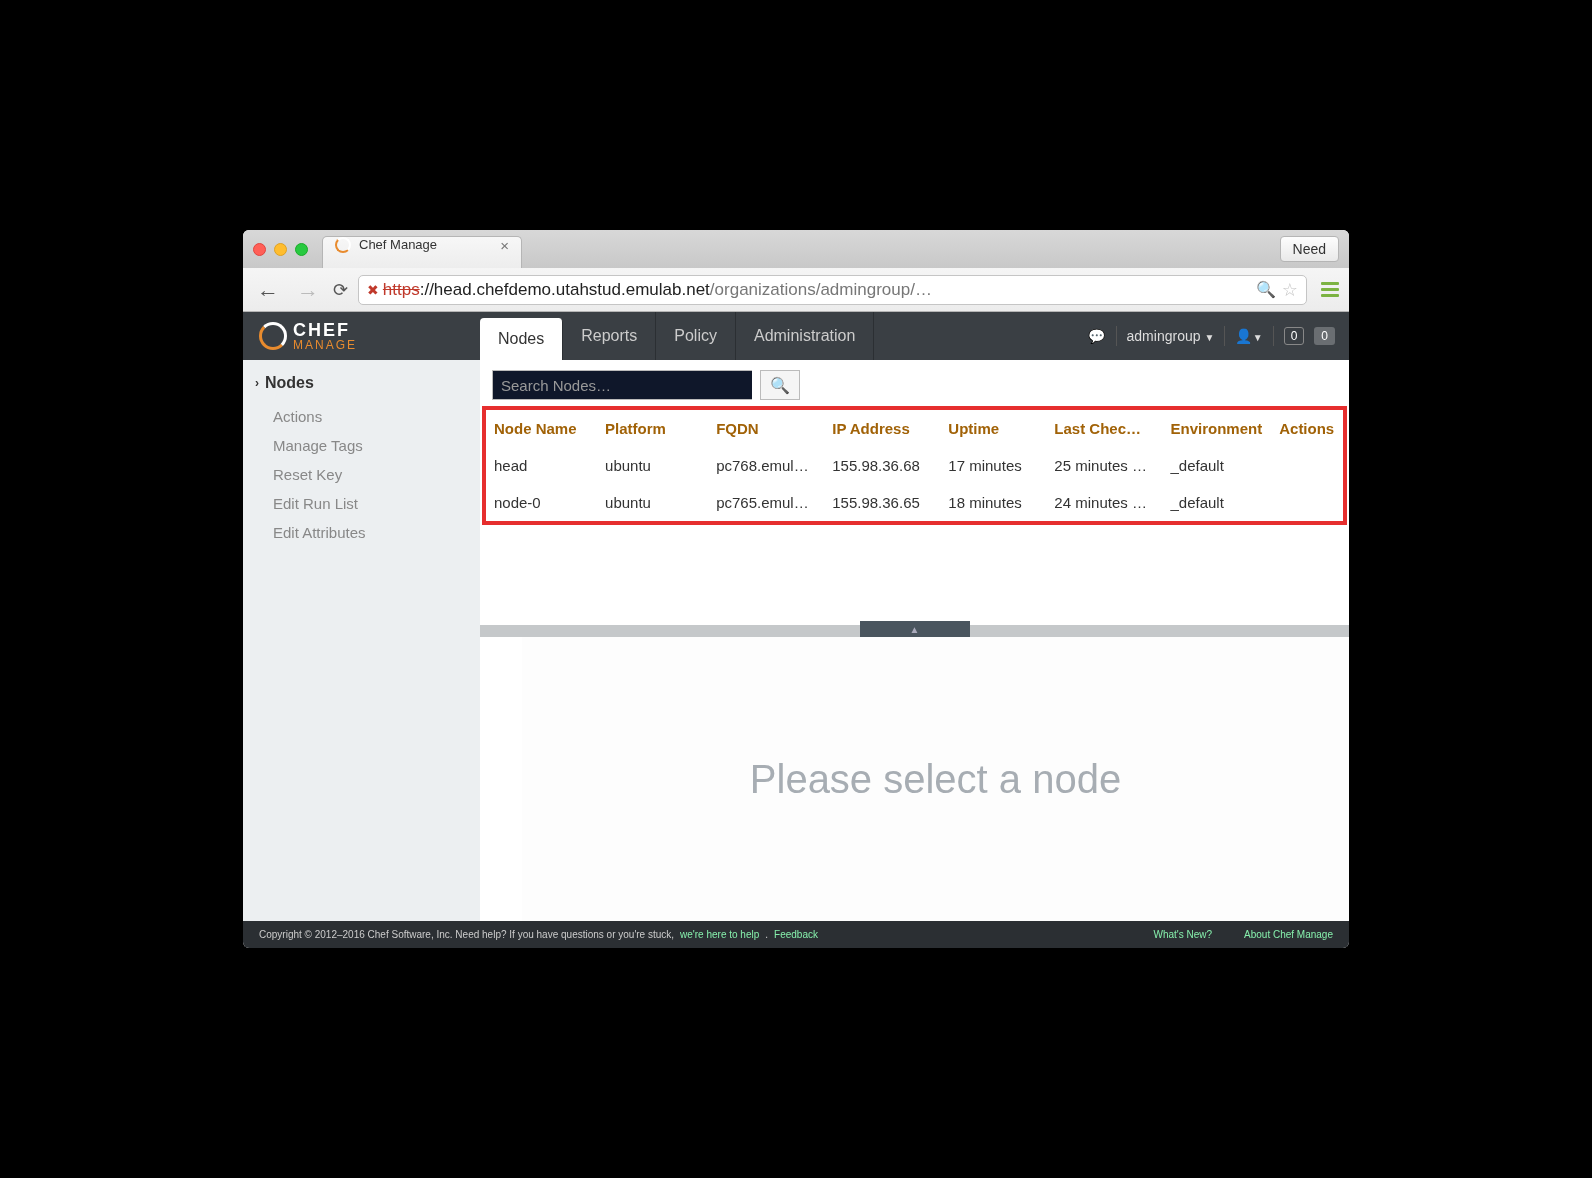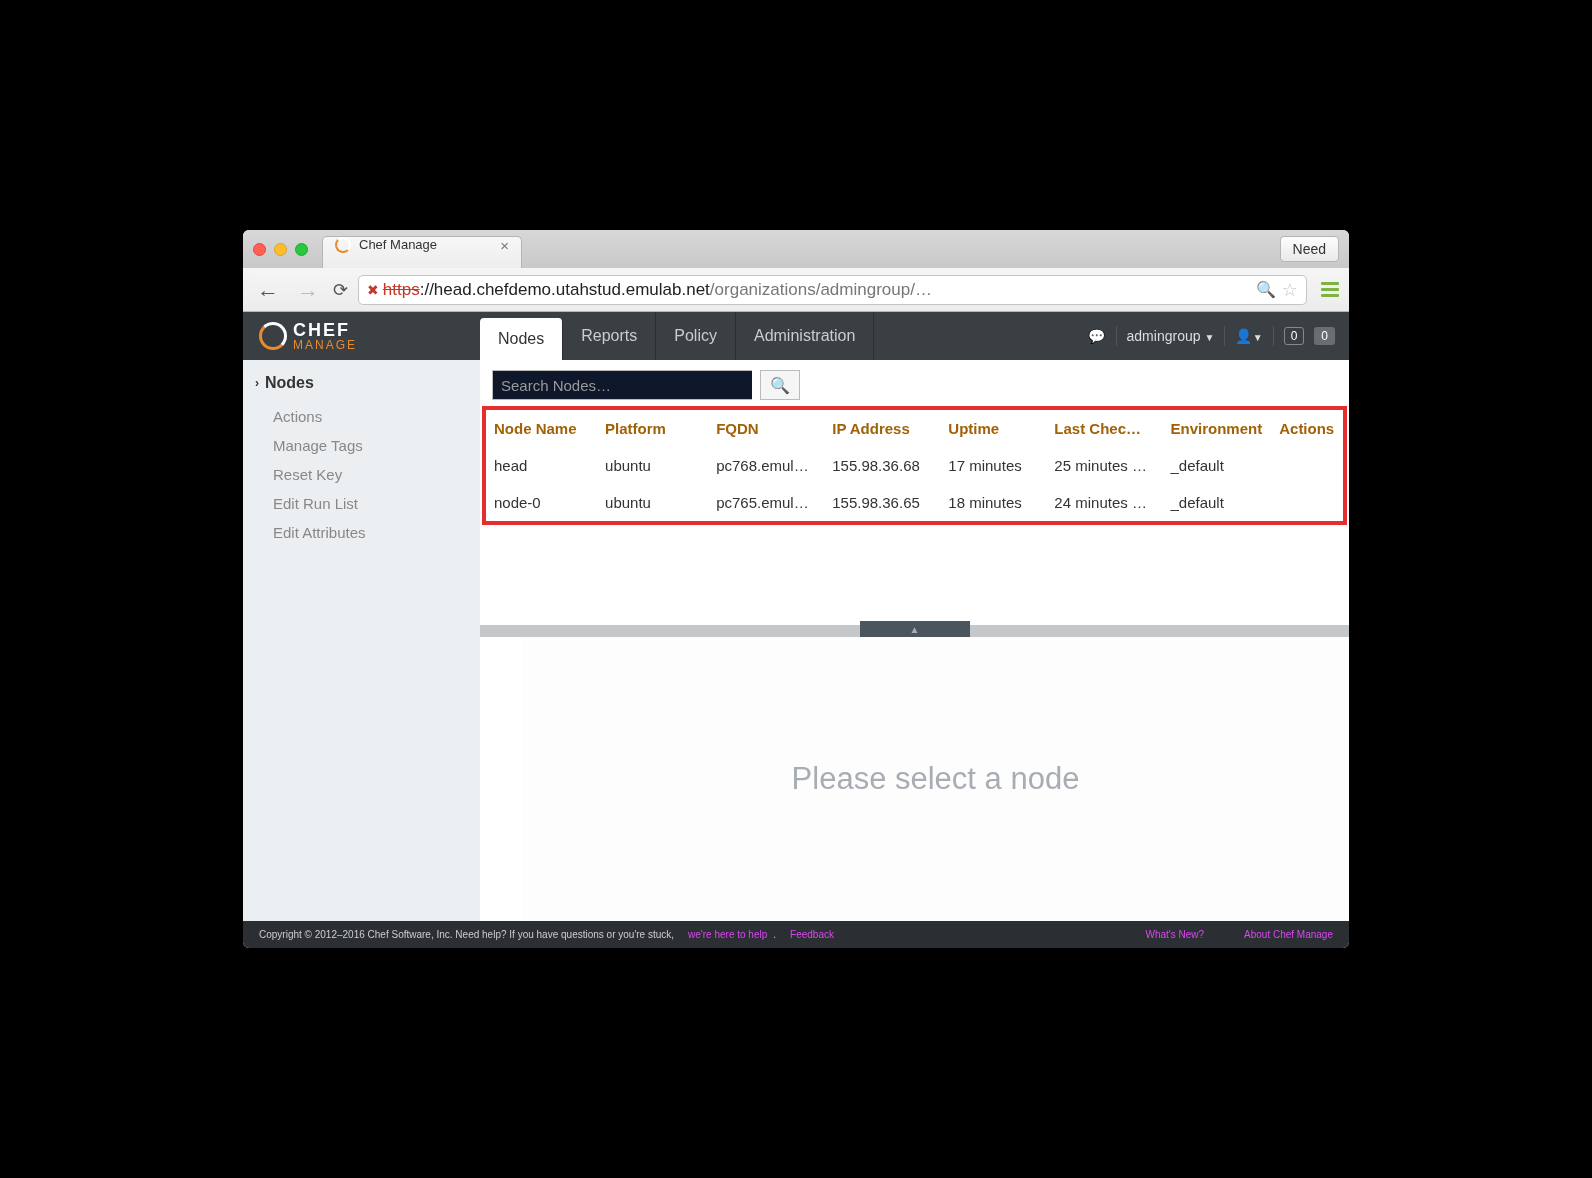--- a/index.html
+++ b/index.html
@@ -236,37 +236,37 @@
       align-items:center;
       justify-content:center;
       color:#aab;
       font-size:10px;
     }
     .detail-panel {
       flex: 1;
       display: flex;
       align-items: center;
       justify-content: center;
-      font-size: 31px;
+      font-size: 40px;
       color: #a7adb3;
       min-height: 260px;
       background: #fdfdfd;
       margin-left: 42px;
     }
     
     .footer {
       background: #2b2f33;
       color: #ccc;
       font-size: 10px;
       padding: 8px 16px;
       display: flex;
       align-items: center;
       gap: 6px;
     }
-    .footer a { color: #d946ef; text-decoration: none; margin-left: 8px; }
+    .footer a { color: #86efac; text-decoration: none; }
     .footer .spacer { flex:1; }
     .chevron { font-size: 12px; }
     .caret { font-size: 10px; }
   </style>
 </head>
 <body>
 
 <div class="browser-window">
 
   <div class="browser-tabbar">

